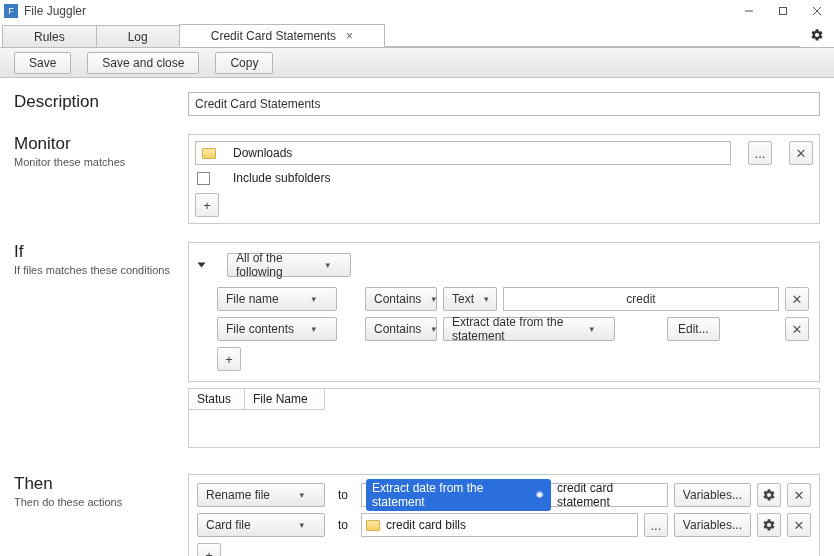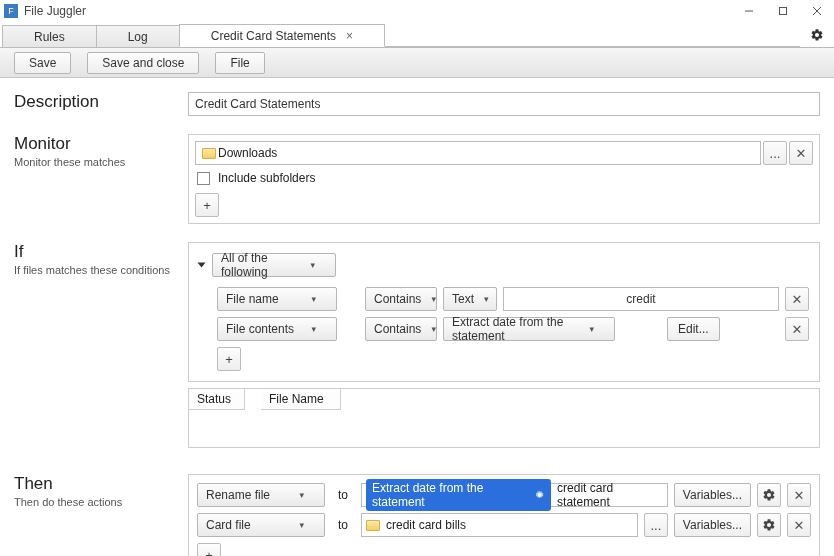--- a/index.html
+++ b/index.html
@@ -19,33 +19,33 @@
   .toolbar { height: 30px; background: linear-gradient(#f6f6f6,#e4e4e4); border-bottom:1px solid #c5c5c5; display:flex; align-items:center; padding:0 14px; gap:16px;}
   .btn { height:22px; padding: 0 14px; background:linear-gradient(#fdfdfd,#eee); border:1px solid #b5b5b5; border-radius:2px; display:inline-flex; align-items:center; font-size:12px; color:#333; cursor:pointer;}
   .mainpad { padding: 14px 14px; }
   .row { display:flex; align-items:flex-start; margin-bottom: 18px; }
   .labelcol { width: 174px; flex-shrink:0; }
   .labelcol .hdr { font-size:17px; color:#222; margin-bottom:2px; }
   .labelcol .sub { font-size:11px; color:#555; }
   .contentcol { flex:1; }
   input.textinput { width:100%; height:24px; border:1px solid #bbb; padding:0 6px; font-size:12px; background:#fff; color:#333;}
   .panel { border:1px solid #ccc; padding:6px; background:#fff; }
-  .hstack { display:flex; align-items:center; gap:2px; }
+  .hstack { display:flex; align-items:center; gap:17px; }
   .foldericon { width:14px; height:11px; background:linear-gradient(#ffe9a8,#f3cf63); border:1px solid #d4b14a; border-radius:1px; display:inline-block; flex-shrink:0;}
   .smallbtn { width:24px; height:24px; border:1px solid #bbb; background:linear-gradient(#fdfdfd,#eee); display:inline-flex; align-items:center; justify-content:center; font-size:13px; color:#444; cursor:pointer; border-radius:2px;}
   .checkbox { width:13px; height:13px; border:1px solid #888; background:#fff; display:inline-block; margin-right:6px; flex-shrink:0;}
   .dropdown { height:24px; border:1px solid #b5b5b5; background:linear-gradient(#fdfdfd,#eaeaea); display:inline-flex; align-items:center; padding:0 20px 0 8px; font-size:12px; color:#333; cursor:pointer; border-radius:2px; min-width:0;}
   .dropdown .dd-arrow { margin-left:auto; padding-left:10px; font-size:9px; color:#555;}
   .condrow { display:flex; align-items:center; gap:6px; margin-bottom:6px; flex-wrap:nowrap;}
   .condindent { padding-left:18px; }
   .triangle { width:0;height:0;border-left:5px solid #333;border-top:4px solid transparent;border-bottom:4px solid transparent; transform:rotate(90deg); display:inline-block; margin-right:6px; align-self:center;}
   .grow { flex:1;text-align:center; }
   .xbtn { width:24px;height:24px;border:1px solid #bbb;background:linear-gradient(#fdfdfd,#eee);display:inline-flex;align-items:center;justify-content:center;font-size:13px;color:#555;border-radius:2px;cursor:pointer;}
   .gridhdr { border:1px solid #ccc; background:#fff; min-height:60px;}
-  .gridhdr .hdrcells { display:flex;gap:16px; }
+  .gridhdr .hdrcells { display:flex; }
   .gridhdr .cell { border-right:1px solid #ccc; border-bottom:1px solid #ccc; padding:3px 8px; font-size:12px; background:#fdfdfd;}
   .token { background:#2a6fdb; color:#fff; border-radius:3px; padding:2px 6px; display:inline-flex; align-items:center; font-size:12px; gap:4px;}
   .token .tgear { width:12px;height:12px; }
   .pathbox { flex:1; height:24px; border:1px solid #bbb; background:#fff; display:flex; align-items:center; padding:0 4px; gap:6px; font-size:12px;}
   .geartiny svg { width:14px; height:14px; }
 </style>
 </head>
 <body>
 
 <div class="titlebar">
@@ -91,21 +91,21 @@
 </div>
 
 <div class="toolbar">
   <div class="btn">
       <span>Save</span>
     </div>
   <div class="btn">
       <span>Save and close</span>
     </div>
   <div class="btn">
-      <span>File</span>
+      <span>Copy</span>
     </div>
 </div>
 
 <div class="mainpad">
 
   <div class="row">
     <div class="labelcol">
       <div class="hdr">Description</div>
     </div>
     <div class="contentcol">

